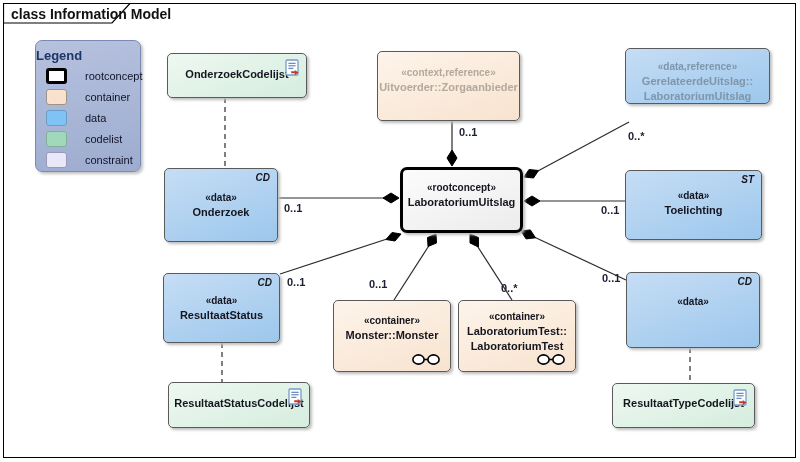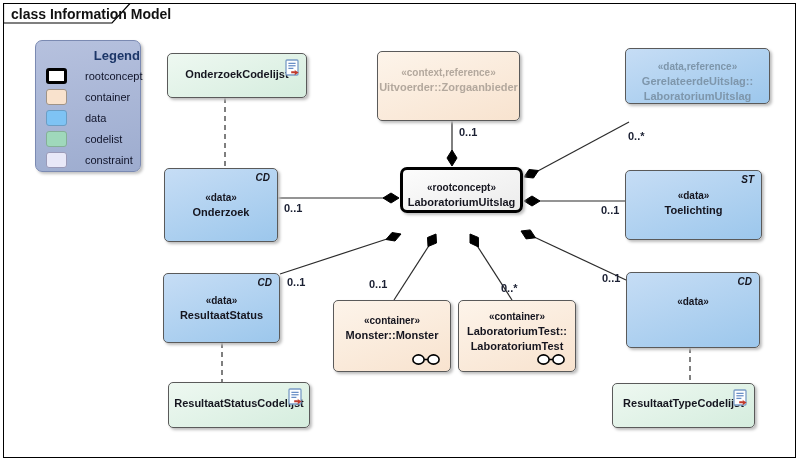--- a/index.html
+++ b/index.html
@@ -9,21 +9,21 @@
   #tab{position:absolute;left:3px;top:3px;width:132px;height:21px;}
   #tab-title{position:absolute;left:11px;top:6px;font-size:14px;font-weight:bold;color:#111;}
 
   
   #wires{position:absolute;left:0;top:0;width:800px;height:462px;z-index:1;}
 
   
   .legend{position:absolute;left:35px;top:40px;width:104px;height:130px;z-index:2;
           background:linear-gradient(170deg,#b6c1de,#9daccf);
           border:1px solid #7b8ab2;border-radius:7px;box-shadow:2px 2px 3px #c2c2c2;}
-  .legend-title{text-align:right;font-size:13px;font-weight:bold;color:#1c3668;margin-top:7px;}
+  .legend-title{text-align:left;font-size:13px;font-weight:bold;color:#1c3668;margin-top:7px;}
   .legend-row{display:flex;align-items:center;gap:18px;margin:5px 0 0 10px;}
   .sw{width:19px;height:14px;border-radius:3px;flex:0 0 auto;}
   .sw-root{background:#ffffff;border:3px solid #000;width:15px;height:10px;}
   .sw-container{background:#f9e2cd;border:1px solid #9f9387;}
   .sw-data{background:#7ec3f4;border:1px solid #6b9dc4;}
   .sw-codelist{background:#9fd8bb;border:1px solid #84af97;}
   .sw-constraint{background:#e8e8f8;border:1px solid #9a9ab8;}
   .legend-label{font-size:11px;color:#10142a;}
 
   
@@ -132,21 +132,21 @@
     <div class="name">GerelateerdeUitslag::</div>
     <div class="name">LaboratoriumUitslag</div>
   </div>
 
   <div class="box blue" style="left:164px;top:168px;width:114px;height:74px;padding-top:21px;">
     <span class="tag">CD</span>
     <div class="stereo">«data»</div>
     <div class="name">Onderzoek</div>
   </div>
 
-  <div class="box root" style="left:400px;top:167px;width:123px;height:46px;padding-top:10px;">
+  <div class="box root" style="left:400px;top:167px;width:123px;height:66px;padding-top:10px;">
     <div class="stereo">«rootconcept»</div>
     <div class="name">LaboratoriumUitslag</div>
   </div>
 
   <div class="box blue" style="left:625px;top:170px;width:137px;height:70px;padding-top:17px;">
     <span class="tag">ST</span>
     <div class="stereo">«data»</div>
     <div class="name">Toelichting</div>
   </div>
 

